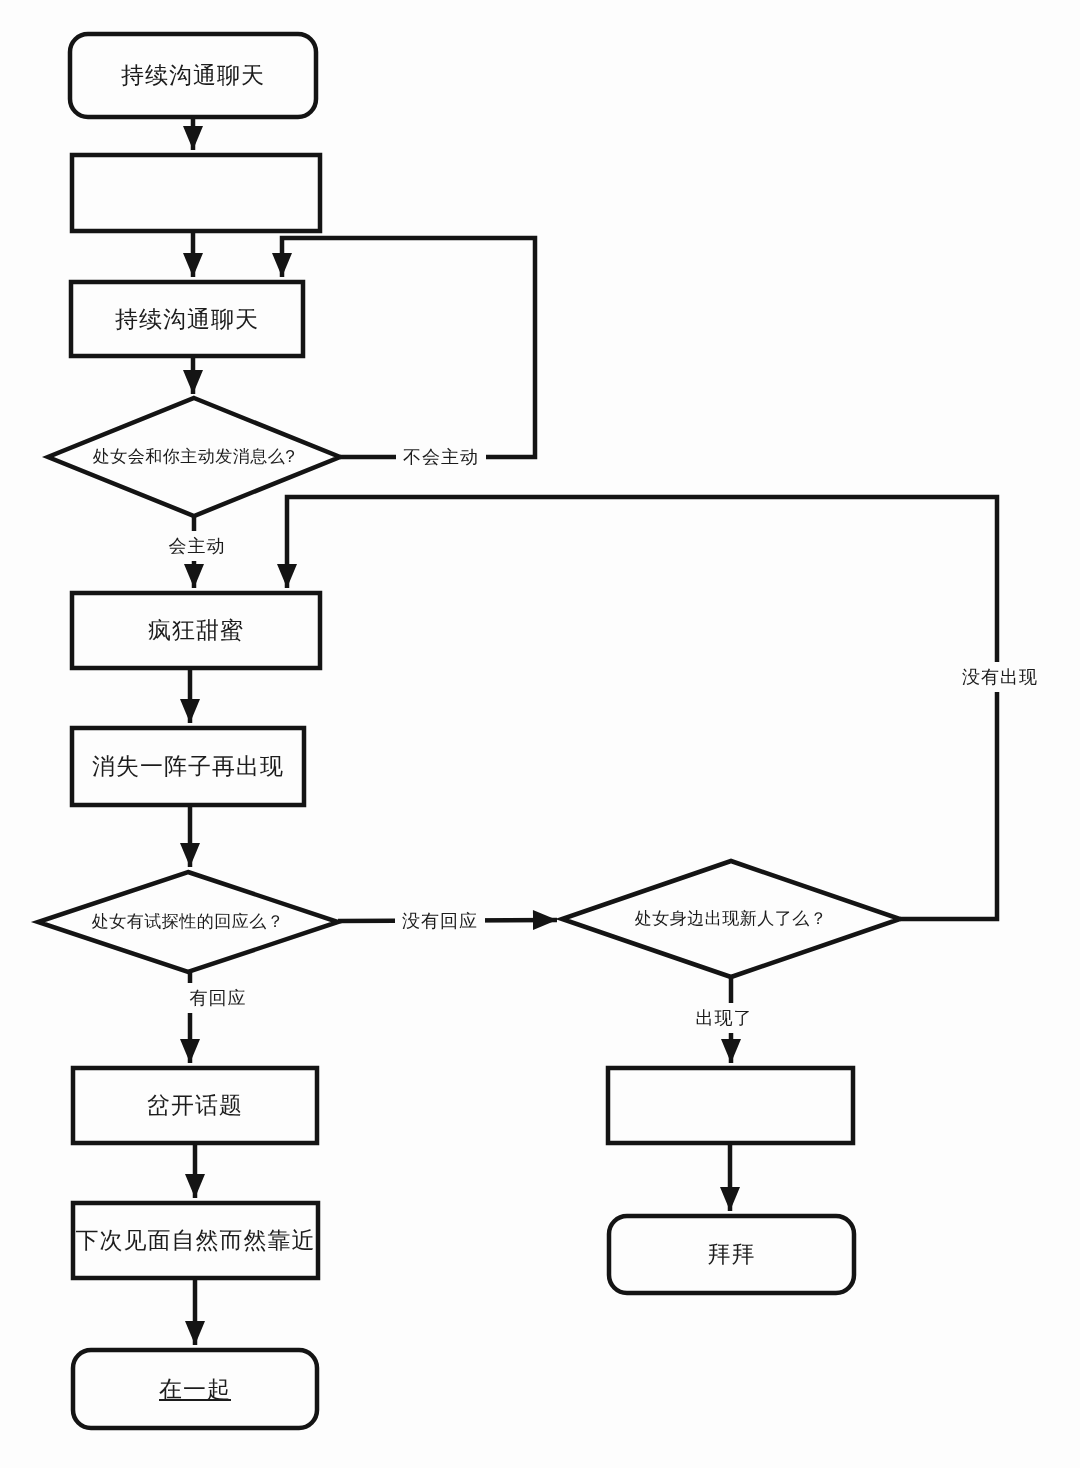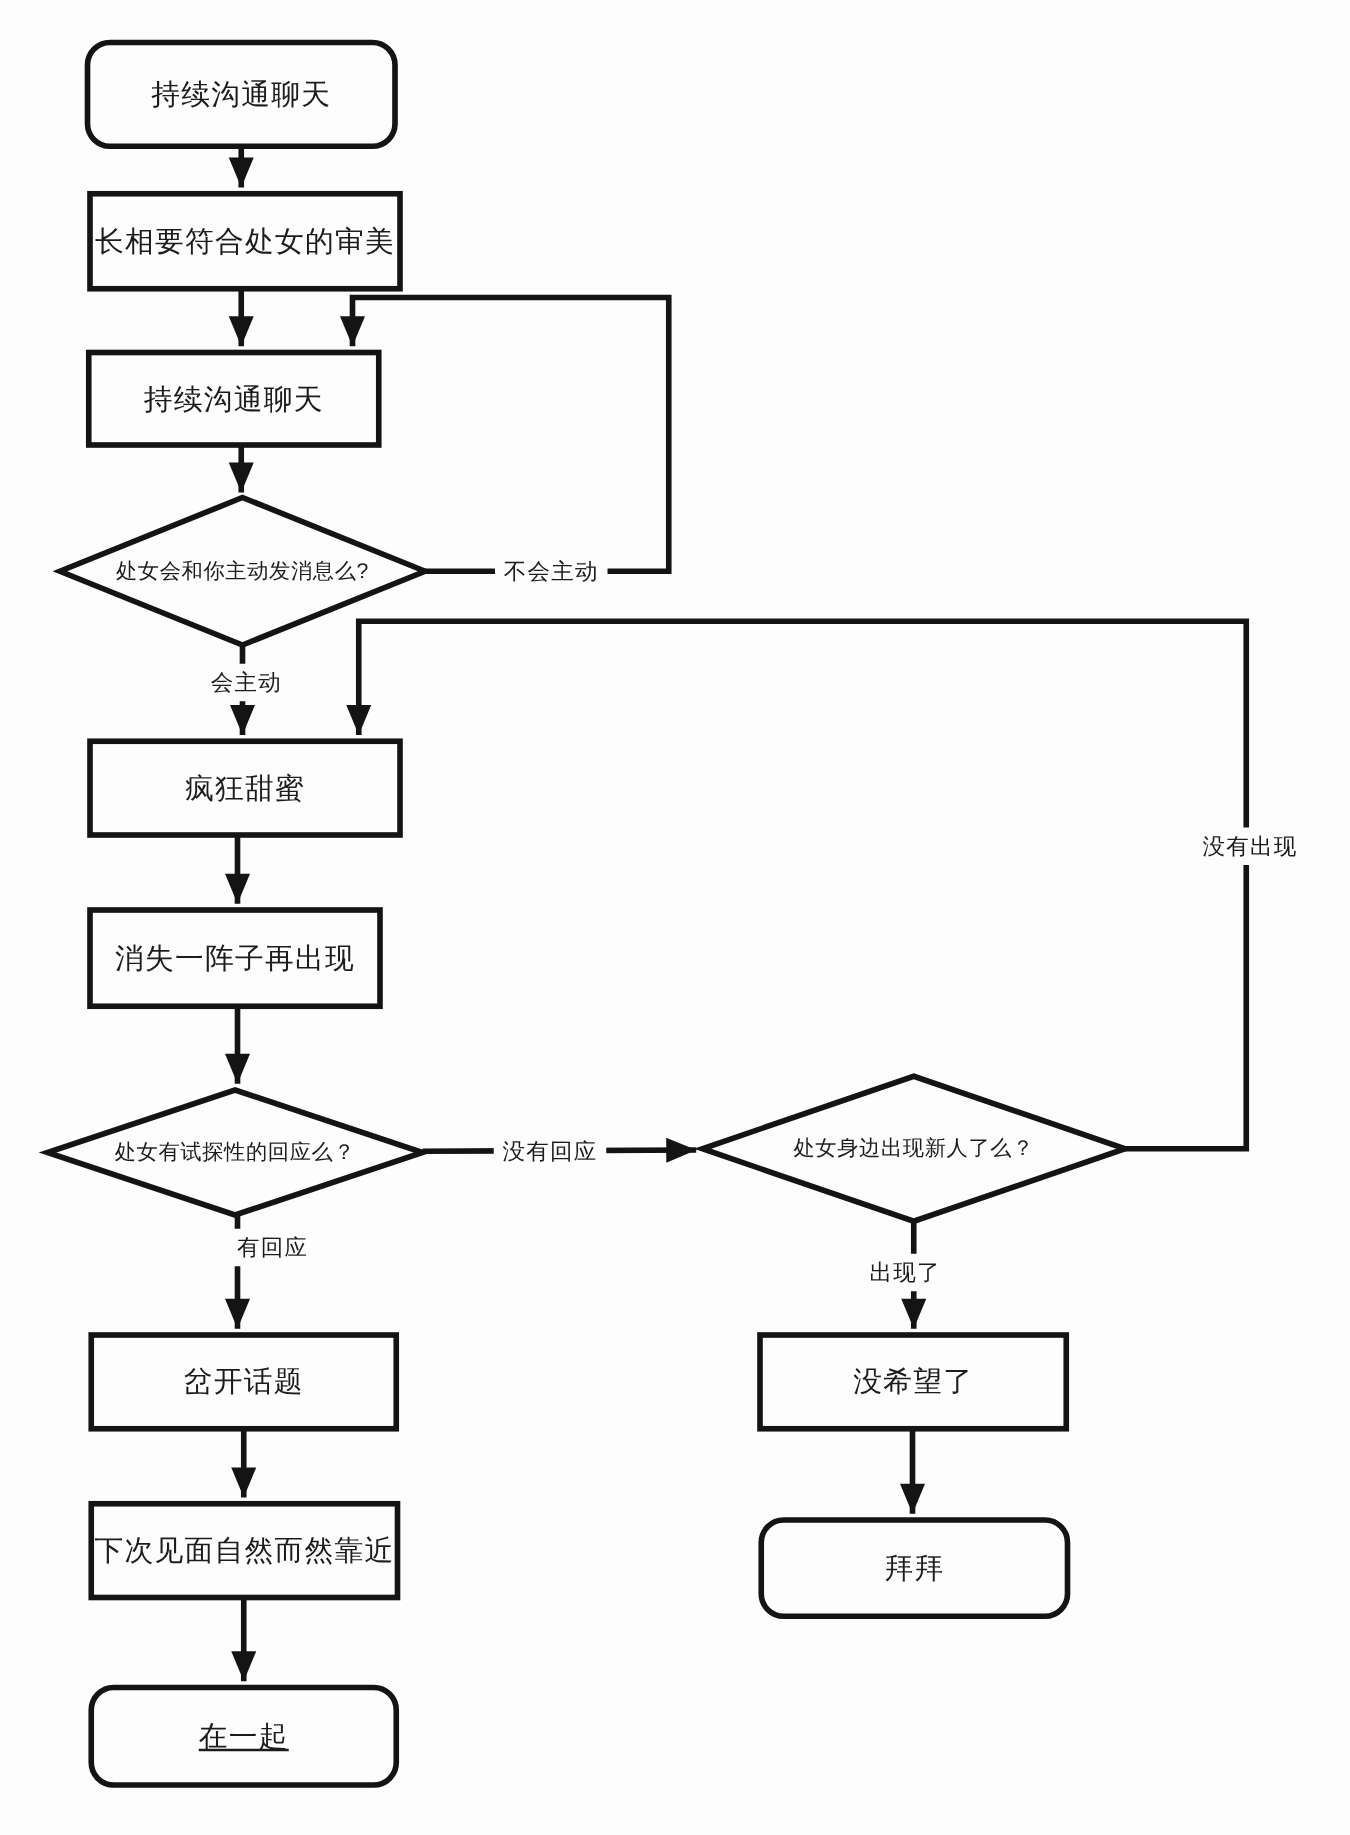--- a/index.html
+++ b/index.html
@@ -79,31 +79,29 @@
     <polygon class="shape" points="188,872 338,922 188,972 38,922"></polygon>
     <polygon class="shape" points="731,861 900,919 731,977 562,919"></polygon>
     <rect class="shape" x="73" y="1068" width="244" height="75"></rect>
     <rect class="shape" x="73" y="1203" width="245" height="75"></rect>
     <rect class="shape" x="73" y="1350" width="244" height="78" rx="18"></rect>
     <rect class="shape" x="608" y="1068" width="245" height="75"></rect>
     <rect class="shape" x="609" y="1216" width="245" height="77" rx="18"></rect>
   </svg>
 
   <div class="node-label" style="left:70px;  top:34px;   width:246px; height:83px;">持续沟通聊天</div>
-  <div class="node-label" style="left:72px;  top:155px;  width:248px; height:76px;">长相要符合处女的审美</div>
   <div class="node-label" style="left:71px;  top:282px;  width:232px; height:74px;">持续沟通聊天</div>
   <div class="node-label diamond-label" style="left:44px;  top:427px;  width:300px; height:60px;">处女会和你主动发消息么?</div>
   <div class="node-label" style="left:72px;  top:593px;  width:248px; height:75px;">疯狂甜蜜</div>
   <div class="node-label" style="left:72px;  top:728px;  width:232px; height:77px;">消失一阵子再出现</div>
   <div class="node-label diamond-label" style="left:38px;  top:892px;  width:300px; height:60px;">处女有试探性的回应么？</div>
   <div class="node-label diamond-label" style="left:561px; top:889px;  width:340px; height:60px;">处女身边出现新人了么？</div>
   <div class="node-label" style="left:73px;  top:1068px; width:244px; height:75px;">岔开话题</div>
   <div class="node-label" style="left:73px;  top:1203px; width:245px; height:75px;">下次见面自然而然靠近</div>
   <div class="node-label" style="left:73px;  top:1350px; width:244px; height:78px;text-decoration:underline;">在一起</div>
-  <div class="node-label" style="left:608px; top:1068px; width:245px; height:75px;">没希望了</div>
   <div class="node-label" style="left:609px; top:1216px; width:245px; height:77px;">拜拜</div>
 
   <div class="edge-label" style="left:441px;  top:457px;">不会主动</div>
   <div class="edge-label" style="left:197px;  top:546px;">会主动</div>
   <div class="edge-label" style="left:440px;  top:921px;">没有回应</div>
   <div class="edge-label" style="left:190px;  top:998px;margin-left:28px;">有回应</div>
   <div class="edge-label" style="left:724px;  top:1018px;">出现了</div>
   <div class="edge-label" style="left:1000px; top:677px;">没有出现</div>
 
 </div>

